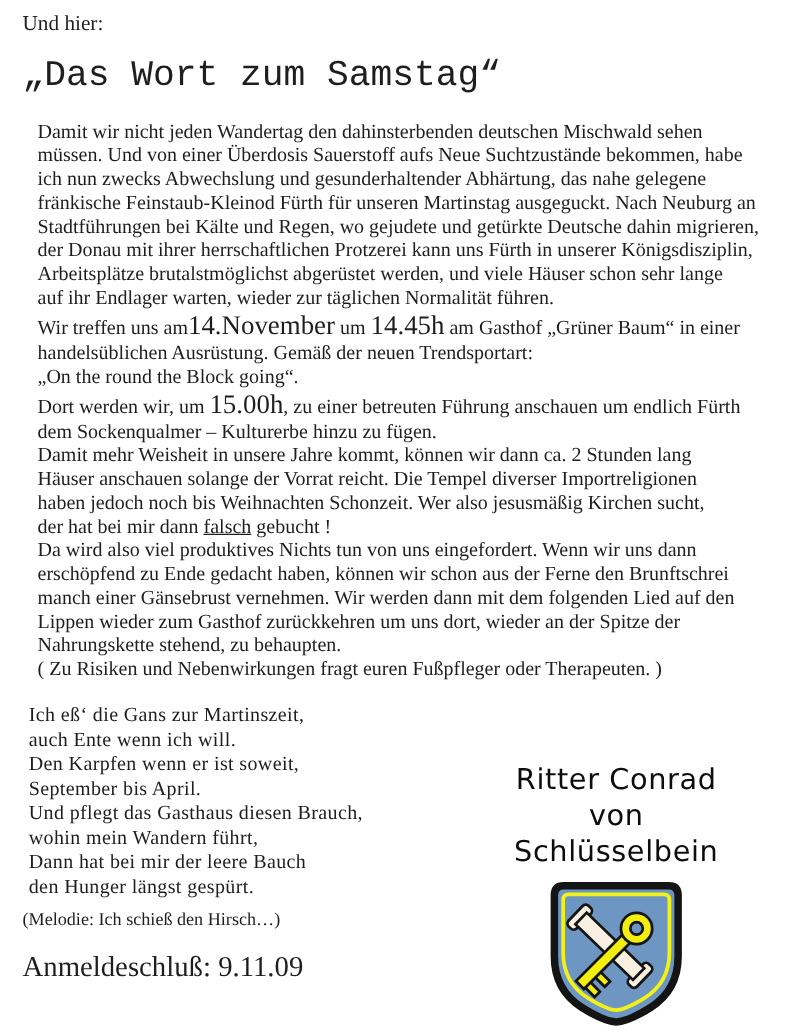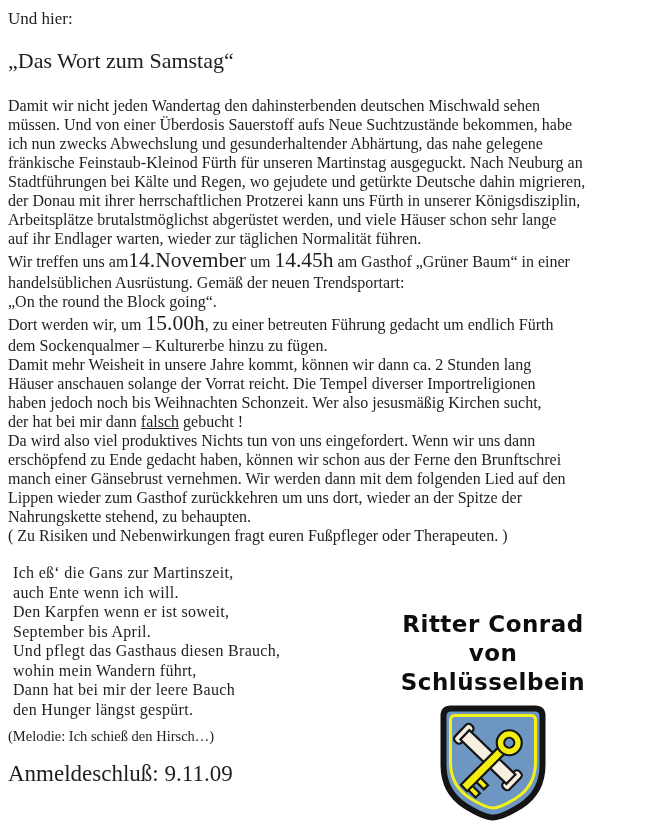--- a/index.html
+++ b/index.html
@@ -1,36 +1,36 @@
 <!DOCTYPE html>
 <html><head>
 <meta charset="utf-8">
 <style>
   html,body { margin:0; padding:0; background:#ffffff; }
   .page {
     position:relative; width:649px; height:824px; background:#ffffff;
     font-family:"Liberation Serif", serif; color:#1e1e1e; overflow:hidden;
   }
-  .content { position:absolute; left:8px; top:8px; width:615px; }
+  .content { position:absolute; left:18px; top:8px; width:615px; }
   .intro { font-size:17px; line-height:22px; }
-  .title { font-size:22px; font-weight:400; margin:14px 0 0 0; line-height:34px; }
-  .body-text { margin-top:18px; font-size:16px; line-height:19px; }
+  .title { font-size:29px; font-weight:400; margin:14px 0 0 0; line-height:34px;font-family:Liberation Mono, monospace; }
+  .body-text { margin-top:18px; font-size:16px; line-height:19px;margin-left:12px; }
   .bline { white-space:nowrap; }
   .seg-large { font-size:21.5px; line-height:25px; }
   .seg-underline { text-decoration:underline; }
   .poem { margin-top:18px; margin-left:5px; font-size:16px; line-height:19.5px; letter-spacing:0.3px; }
   .poem .bline { white-space:nowrap; }
   .melody { margin-top:8px; font-size:14.5px; line-height:18px; }
   .deadline { margin-top:16px; font-size:23px; }
   .deadline-label { }
   .right-col {
     position:absolute; left:398px; top:610px; width:190px; text-align:center;
   }
   .signature {
-    font-family:"DejaVu Sans", sans-serif; font-weight:bold; font-size:23px;
+    font-family:"DejaVu Sans", sans-serif; font-weight:normal; font-size:23px;
     line-height:29px; color:#0d0d0d; letter-spacing:0.5px;
   }
   .crest { display:block; margin:8px auto 0 auto; width:106px; height:118px; }
 </style>
 </head>
 <body>
 
 <div class="page">
 
   <div class="content">
@@ -41,21 +41,21 @@
         <div class="bline"><span>müssen. Und von einer Überdosis Sauerstoff aufs Neue Suchtzustände bekommen, habe</span></div>
         <div class="bline"><span>ich nun zwecks Abwechslung und gesunderhaltender Abhärtung, das nahe gelegene</span></div>
         <div class="bline"><span>fränkische Feinstaub-Kleinod Fürth für unseren Martinstag ausgeguckt. Nach Neuburg an</span></div>
         <div class="bline"><span>Stadtführungen bei Kälte und Regen, wo gejudete und getürkte Deutsche dahin migrieren,</span></div>
         <div class="bline"><span>der Donau mit ihrer herrschaftlichen Protzerei kann uns Fürth in unserer Königsdisziplin,</span></div>
         <div class="bline"><span>Arbeitsplätze brutalstmöglichst abgerüstet werden, und viele Häuser schon sehr lange</span></div>
         <div class="bline"><span>auf ihr Endlager warten, wieder zur täglichen Normalität führen.</span></div>
         <div class="bline"><span>Wir treffen uns am</span><span class="seg-large">14.November</span><span> um </span><span class="seg-large">14.45h</span><span> am Gasthof „Grüner Baum“ in einer</span></div>
         <div class="bline"><span>handelsüblichen Ausrüstung. Gemäß der neuen Trendsportart:</span></div>
         <div class="bline"><span>„On the round the Block going“.</span></div>
-        <div class="bline"><span>Dort werden wir, um </span><span class="seg-large">15.00h</span><span>, zu einer betreuten Führung gedacht um endlich Fürth</span></div>
+        <div class="bline"><span>Dort werden wir, um </span><span class="seg-large">15.00h</span><span>, zu einer betreuten Führung anschauen um endlich Fürth</span></div>
         <div class="bline"><span>dem Sockenqualmer – Kulturerbe hinzu zu fügen.</span></div>
         <div class="bline"><span>Damit mehr Weisheit in unsere Jahre kommt, können wir dann ca. 2 Stunden lang</span></div>
         <div class="bline"><span>Häuser anschauen solange der Vorrat reicht. Die Tempel diverser Importreligionen</span></div>
         <div class="bline"><span>haben jedoch noch bis Weihnachten Schonzeit. Wer also jesusmäßig Kirchen sucht,</span></div>
         <div class="bline"><span>der hat bei mir dann </span><span class="seg-underline">falsch</span><span> gebucht !</span></div>
         <div class="bline"><span>Da wird also viel produktives Nichts tun von uns eingefordert. Wenn wir uns dann</span></div>
         <div class="bline"><span>erschöpfend zu Ende gedacht haben, können wir schon aus der Ferne den Brunftschrei</span></div>
         <div class="bline"><span>manch einer Gänsebrust vernehmen. Wir werden dann mit dem folgenden Lied auf den</span></div>
         <div class="bline"><span>Lippen wieder zum Gasthof zurückkehren um uns dort, wieder an der Spitze der</span></div>
         <div class="bline"><span>Nahrungskette stehend, zu behaupten.</span></div>

